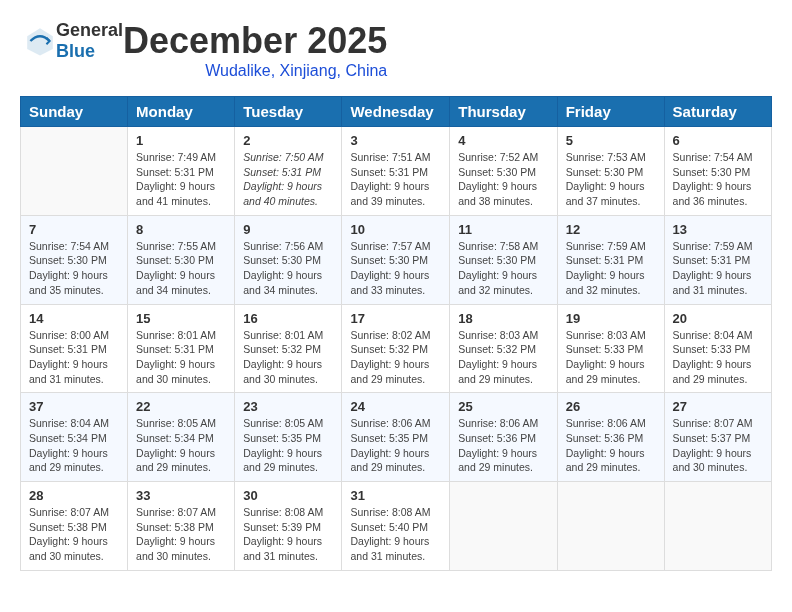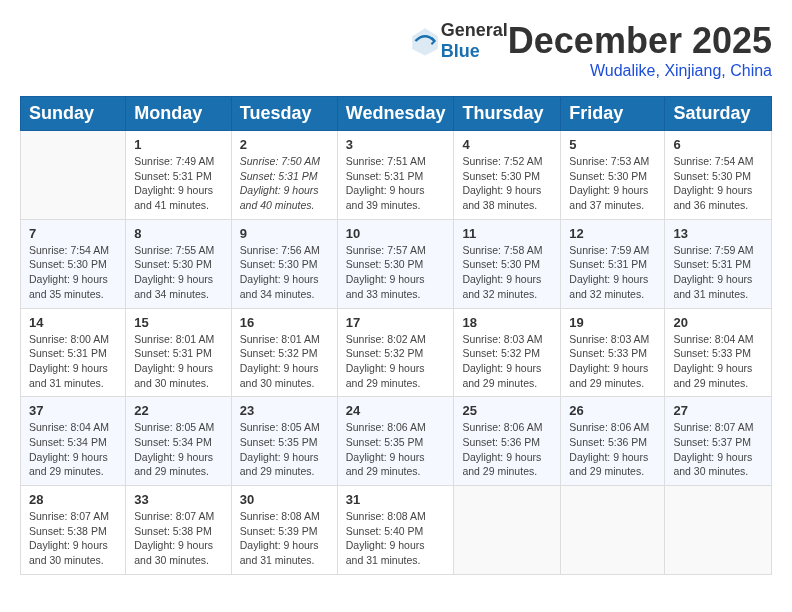--- a/index.html
+++ b/index.html
@@ -5,21 +5,21 @@
     * { box-sizing: border-box; margin: 0; padding: 0; }
     body {
       font-family: Arial, sans-serif;
       background: #fff;
       width: 792px;
       min-height: 612px;
       padding: 20px;
     }
     .header {
       display: flex;
-      justify-content: flex-end;
+      justify-content: flex-start;
       align-items: flex-start;
       margin-bottom: 16px;
     }
     .logo {
       display: flex;
       align-items: center;
     }
     .logo-icon {
       width: 32px;
       height: 32px;
@@ -40,21 +40,21 @@
     .calendar {
       width: 100%;
       border-collapse: collapse;
       border: 1px solid #ccc;
     }
     .calendar th {
       background-color: #1a6faf;
       color: #fff;
       text-align: left;
       padding: 6px 8px;
-      font-size: 18px;
+      font-size: 15px;
       border: 1px solid #1560a0;
       margin-left: 28px;
     }
     .calendar td {
       vertical-align: top;
       padding: 6px 8px;
       border: 1px solid #ddd;
       font-size: 11px;
       color: #333;
       width: 108px;

